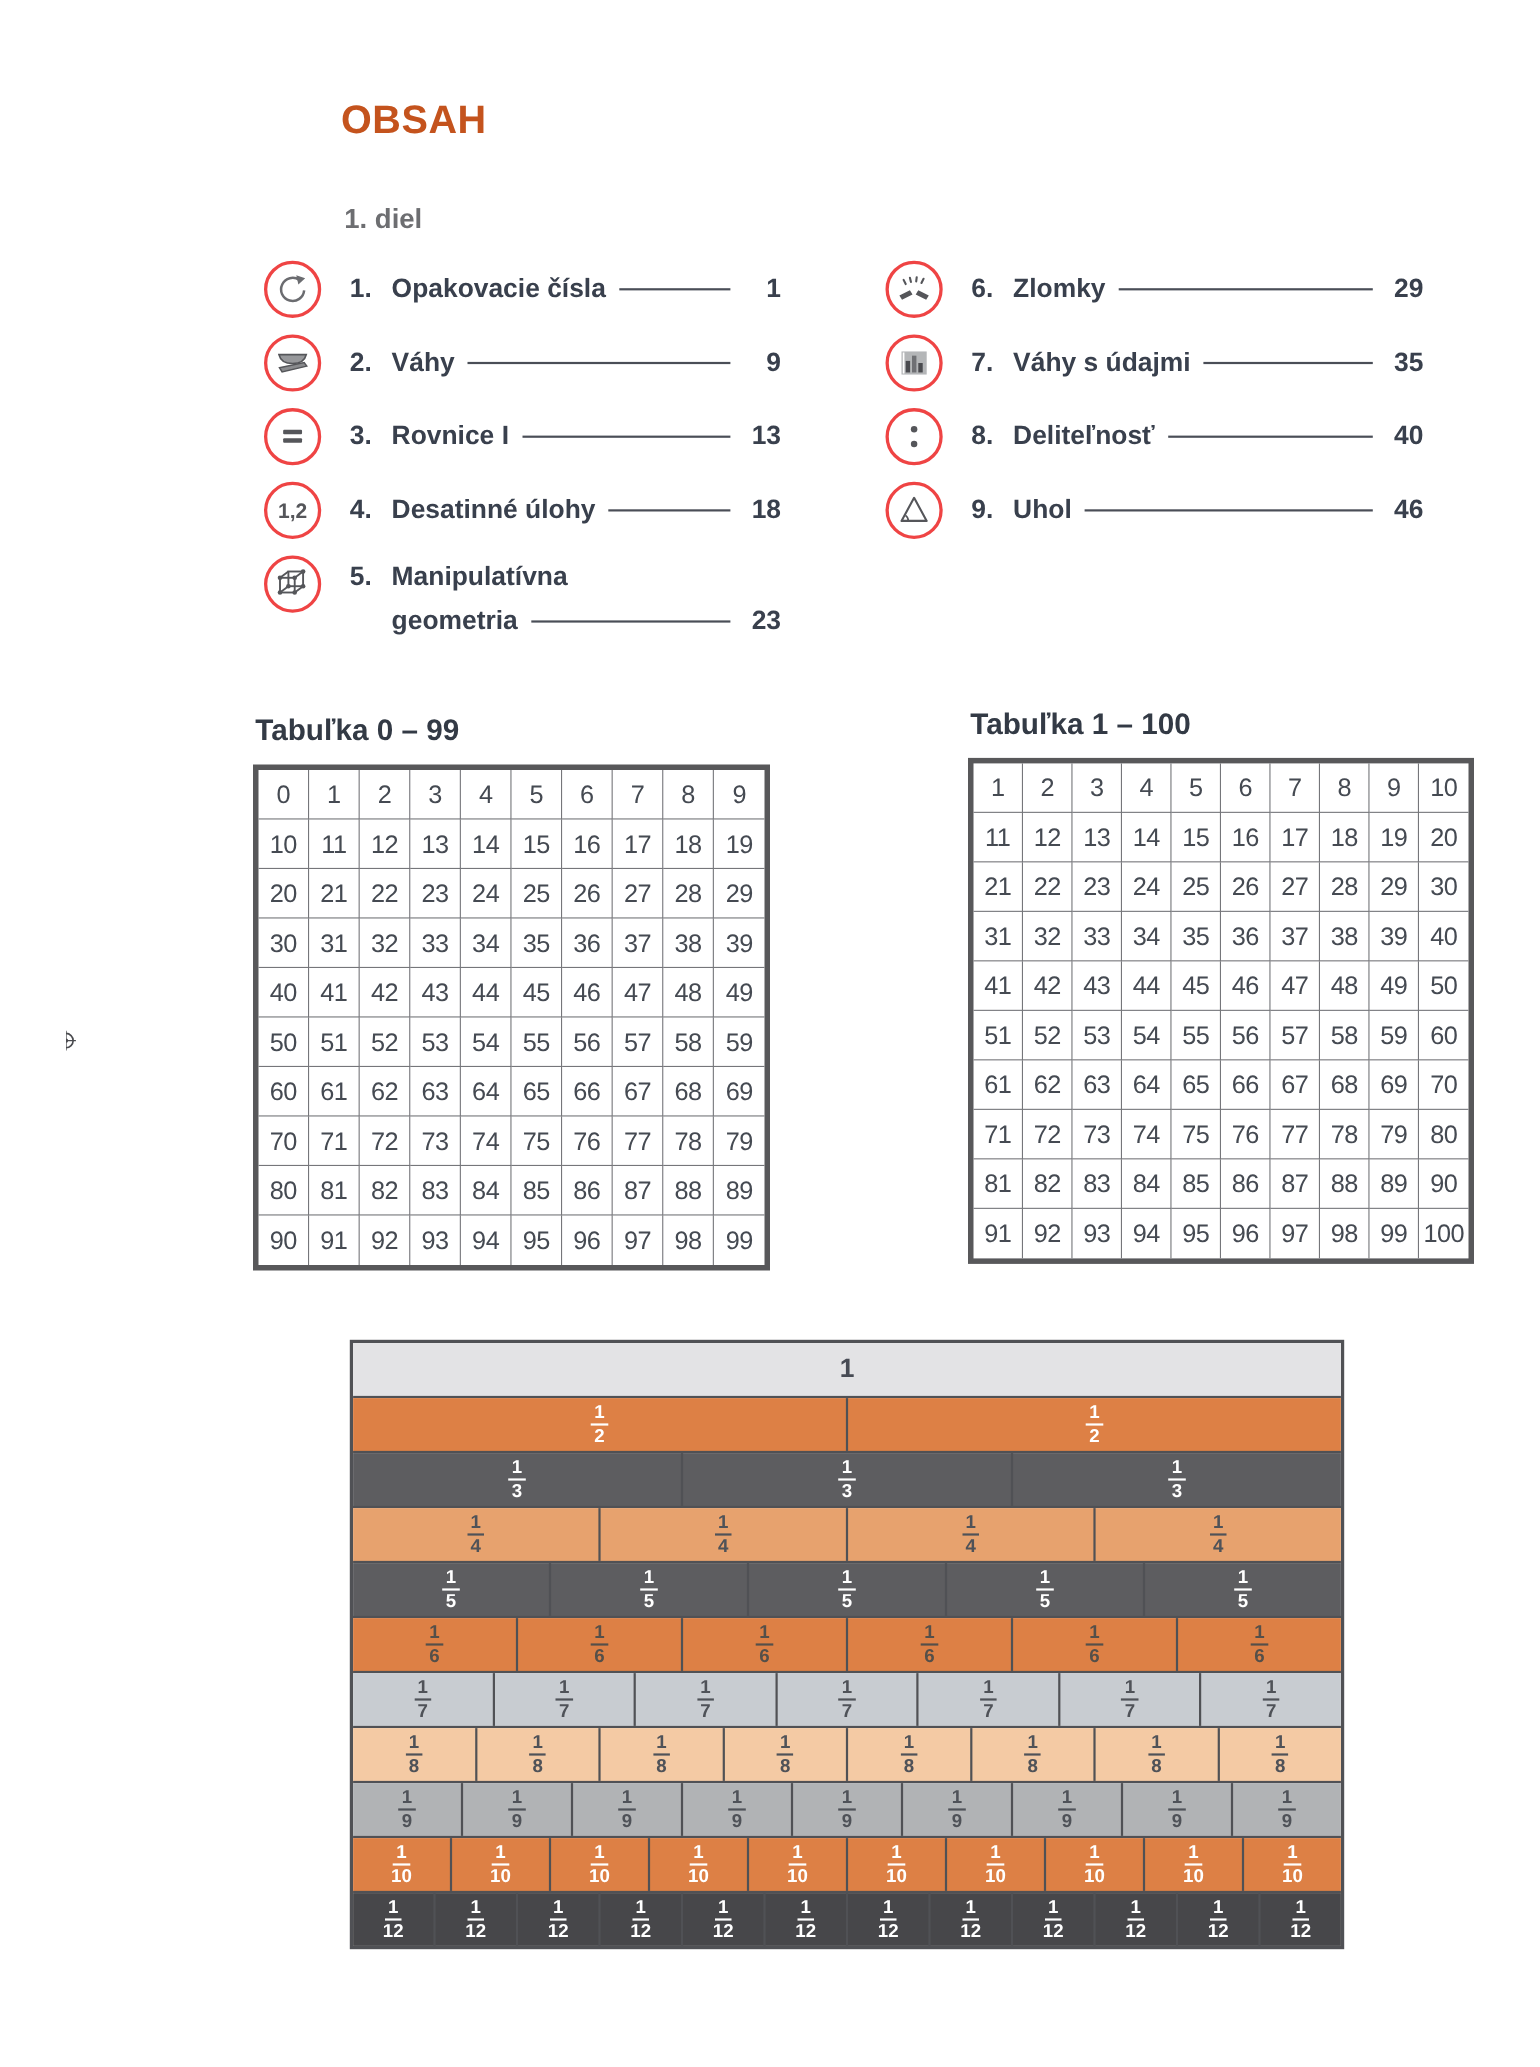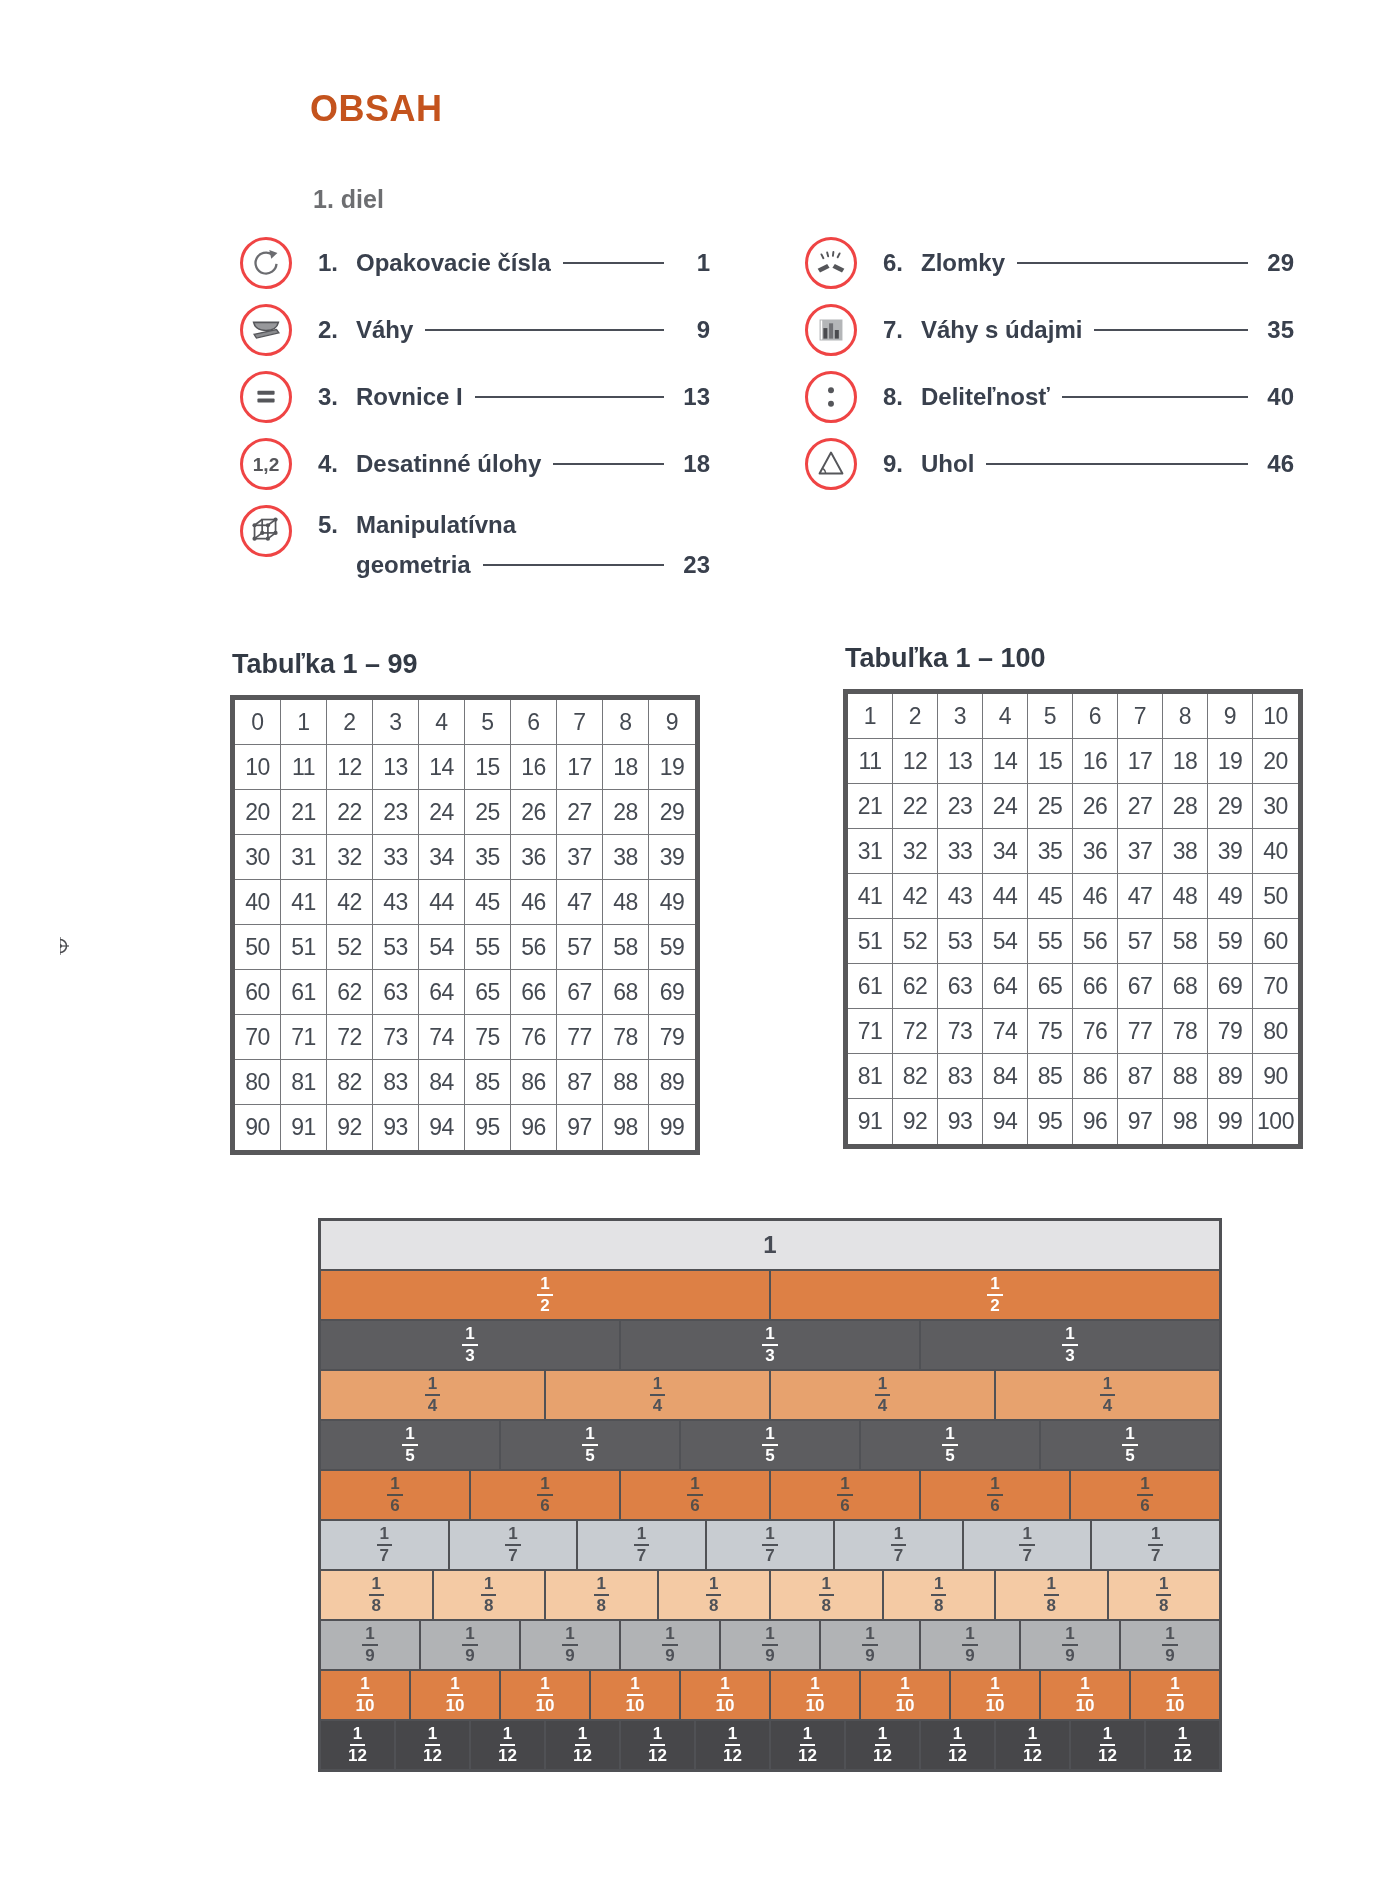--- a/index.html
+++ b/index.html
@@ -24,21 +24,21 @@
   .toc-body{flex:1;min-width:0;}
   .toc-line{display:flex;align-items:center;line-height:40px;font-size:24px;font-weight:700;color:#39404d;}
   .toc-num{flex:0 0 38px;}
   .toc-label{white-space:nowrap;}
   .toc-leader{flex:1;height:0;border-top:2px solid #4a4e57;margin:0 12px;}
   .toc-page{min-width:34px;text-align:right;}
 
   
   .num-table{position:absolute;}
   .num-table-left{left:170px;top:648px;}
-  .num-table-right{left:783px;top:642px;}
+  .num-table-right{left:820px;top:642px;}
   .num-title{font-size:27px;font-weight:700;color:#333a45;margin:0 0 15px 2px;line-height:32px;}
   .num-grid{display:grid;border:5px solid #58585a;background:#fff;width:max-content;}
   .num-grid-left{grid-template-columns:repeat(10,46px);grid-auto-rows:45px;}
   .num-grid-right{grid-template-columns:repeat(10,45px);grid-auto-rows:45px;}
   .num-cell{display:flex;align-items:center;justify-content:center;box-sizing:border-box;
             border-right:1.5px solid #75767a;border-bottom:1.5px solid #75767a;
             font-size:23px;font-weight:500;letter-spacing:-.5px;color:#454a52;}
   .num-cell.lc{border-right:none;}
   .num-cell.lr{border-bottom:none;}
 
@@ -234,21 +234,21 @@
             <span class="toc-num">9.</span>
             <span class="toc-label">Uhol</span>
             <span class="toc-leader"></span>
             <span class="toc-page">46</span>
           </div>
         </div>
       </div>
     </div>
 
   <div class="num-table num-table-left">
-    <div class="num-title">Tabuľka 1 – 99</div>
+    <div class="num-title">Tabuľka 0 – 99</div>
     <div class="num-grid num-grid-left">
         <div class="num-cell">0</div>
         <div class="num-cell">1</div>
         <div class="num-cell">2</div>
         <div class="num-cell">3</div>
         <div class="num-cell">4</div>
         <div class="num-cell">5</div>
         <div class="num-cell">6</div>
         <div class="num-cell">7</div>
         <div class="num-cell">8</div>

